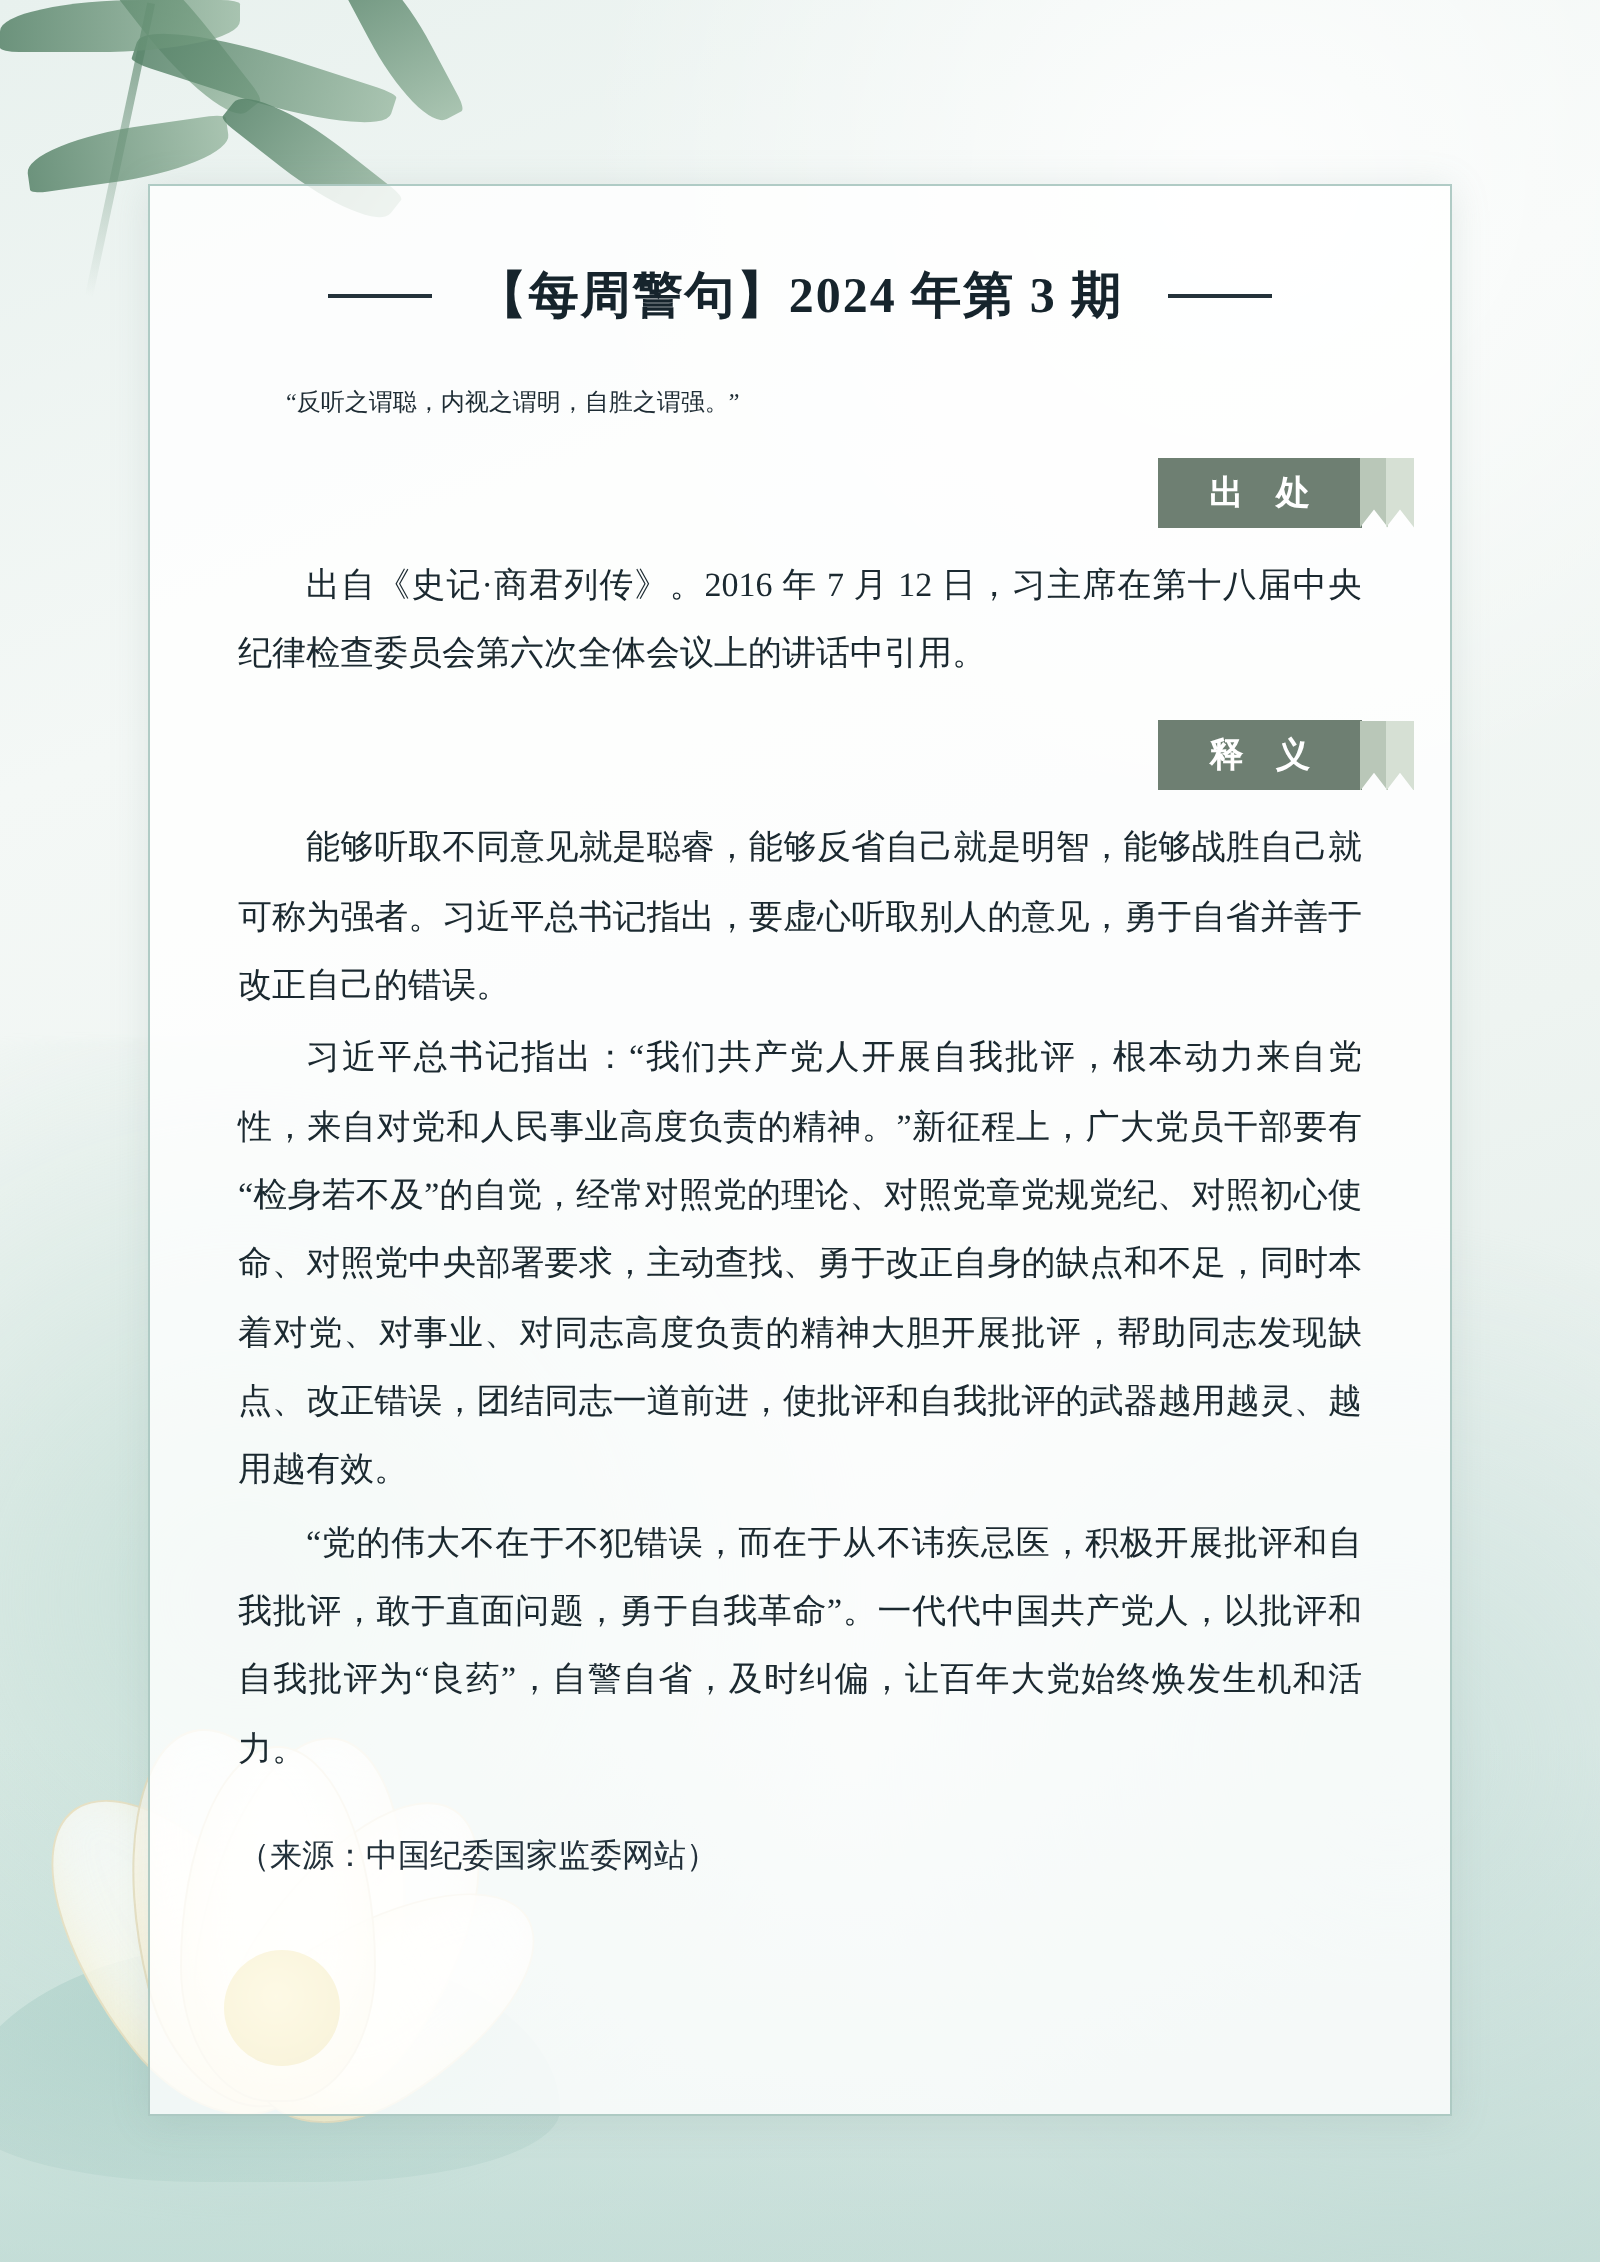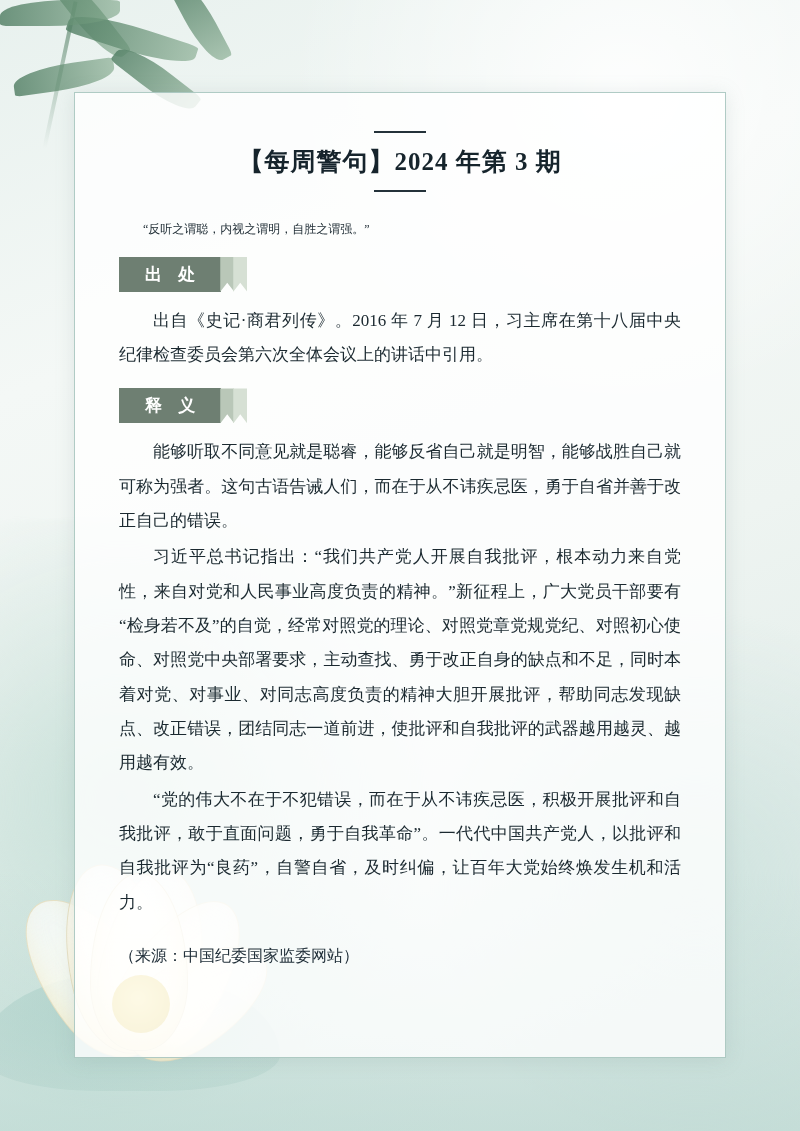--- a/index.html
+++ b/index.html
@@ -125,23 +125,22 @@
     border: 1px solid rgba(150,185,178,0.75);
     box-shadow: 0 2px 18px rgba(120,150,145,0.18);
     box-sizing: border-box;
     padding: 34px 44px 26px 44px;
   }
 
   .title-row {
     display: flex;
     align-items: center;
     justify-content: center;
-    gap: 12px;
+    gap: 22px;
     margin: 4px 0 26px 0;
-    flex-direction: column;
   }
   .title-row .rule {
     width: 52px;
     height: 2px;
     background: #24323a;
   }
   .doc-title {
     font-size: 25px;
     font-weight: bold;
     color: #16242c;
@@ -154,21 +153,21 @@
     color: #1d2b33;
     text-indent: 2em;
     line-height: 1.9;
     margin: 0 0 8px 0;
     font-family: "Liberation Serif", "DejaVu Serif", serif;
   }
 
   
   .banner-wrap {
     display: flex;
-    justify-content: flex-start;
+    justify-content: flex-end;
     margin: 16px 0 12px 0;
   }
   .banner {
     position: relative;
     display: inline-block;
     background: #6e7f72;
     color: #ffffff;
     font-size: 17px;
     letter-spacing: 6px;
     padding: 6px 20px 6px 26px;
@@ -247,19 +246,19 @@
   <p class="quote-line">“反听之谓聪，内视之谓明，自胜之谓强。”</p>
 
   <div class="banner-wrap">
     <span class="banner">出 处<span class="ribbon"></span><span class="ribbon second"></span></span>
   </div>
   <p class="para">出自《史记·商君列传》。2016 年 7 月 12 日，习主席在第十八届中央纪律检查委员会第六次全体会议上的讲话中引用。</p>
 
   <div class="banner-wrap">
     <span class="banner">释 义<span class="ribbon"></span><span class="ribbon second"></span></span>
   </div>
-  <p class="para">能够听取不同意见就是聪睿，能够反省自己就是明智，能够战胜自己就可称为强者。这句古语告诫人们，而在于从不讳疾忌医，勇于自省并善于改正自己的错误。</p>
+  <p class="para">能够听取不同意见就是聪睿，能够反省自己就是明智，能够战胜自己就可称为强者。习近平总书记指出，要虚心听取别人的意见，勇于自省并善于改正自己的错误。</p>
 
   <p class="para">习近平总书记指出：“我们共产党人开展自我批评，根本动力来自党性，来自对党和人民事业高度负责的精神。”新征程上，广大党员干部要有“检身若不及”的自觉，经常对照党的理论、对照党章党规党纪、对照初心使命、对照党中央部署要求，主动查找、勇于改正自身的缺点和不足，同时本着对党、对事业、对同志高度负责的精神大胆开展批评，帮助同志发现缺点、改正错误，团结同志一道前进，使批评和自我批评的武器越用越灵、越用越有效。</p>
   <p class="para">“党的伟大不在于不犯错误，而在于从不讳疾忌医，积极开展批评和自我批评，敢于直面问题，勇于自我革命”。一代代中国共产党人，以批评和自我批评为“良药”，自警自省，及时纠偏，让百年大党始终焕发生机和活力。</p>
 
   <div class="source-line">（来源：中国纪委国家监委网站）</div>
 </div>
 
 </body></html>

